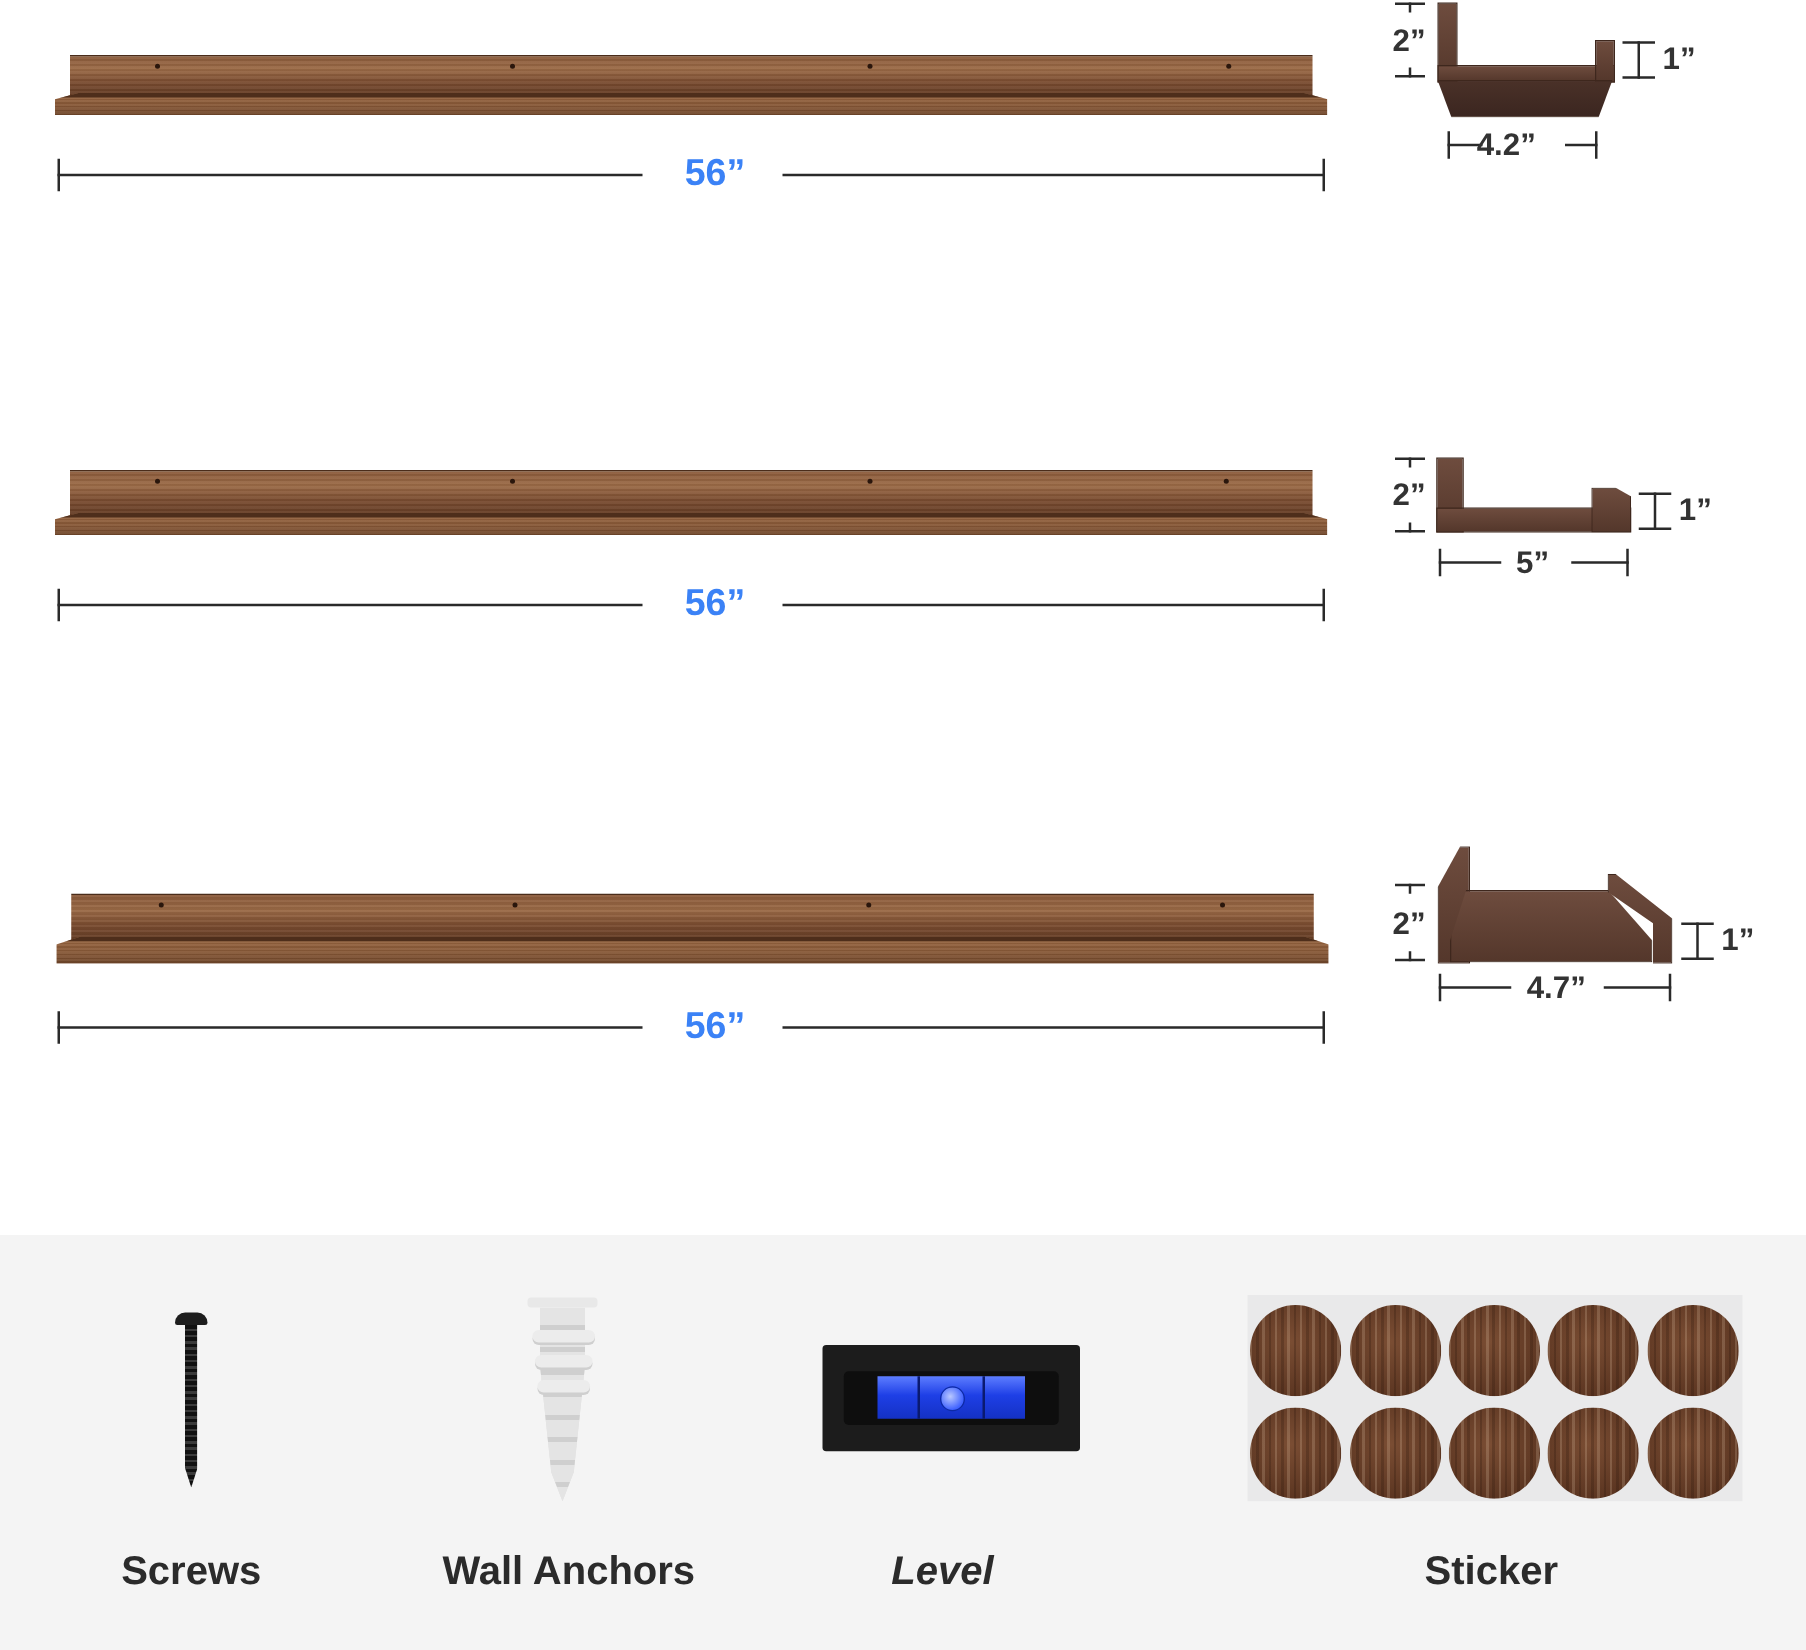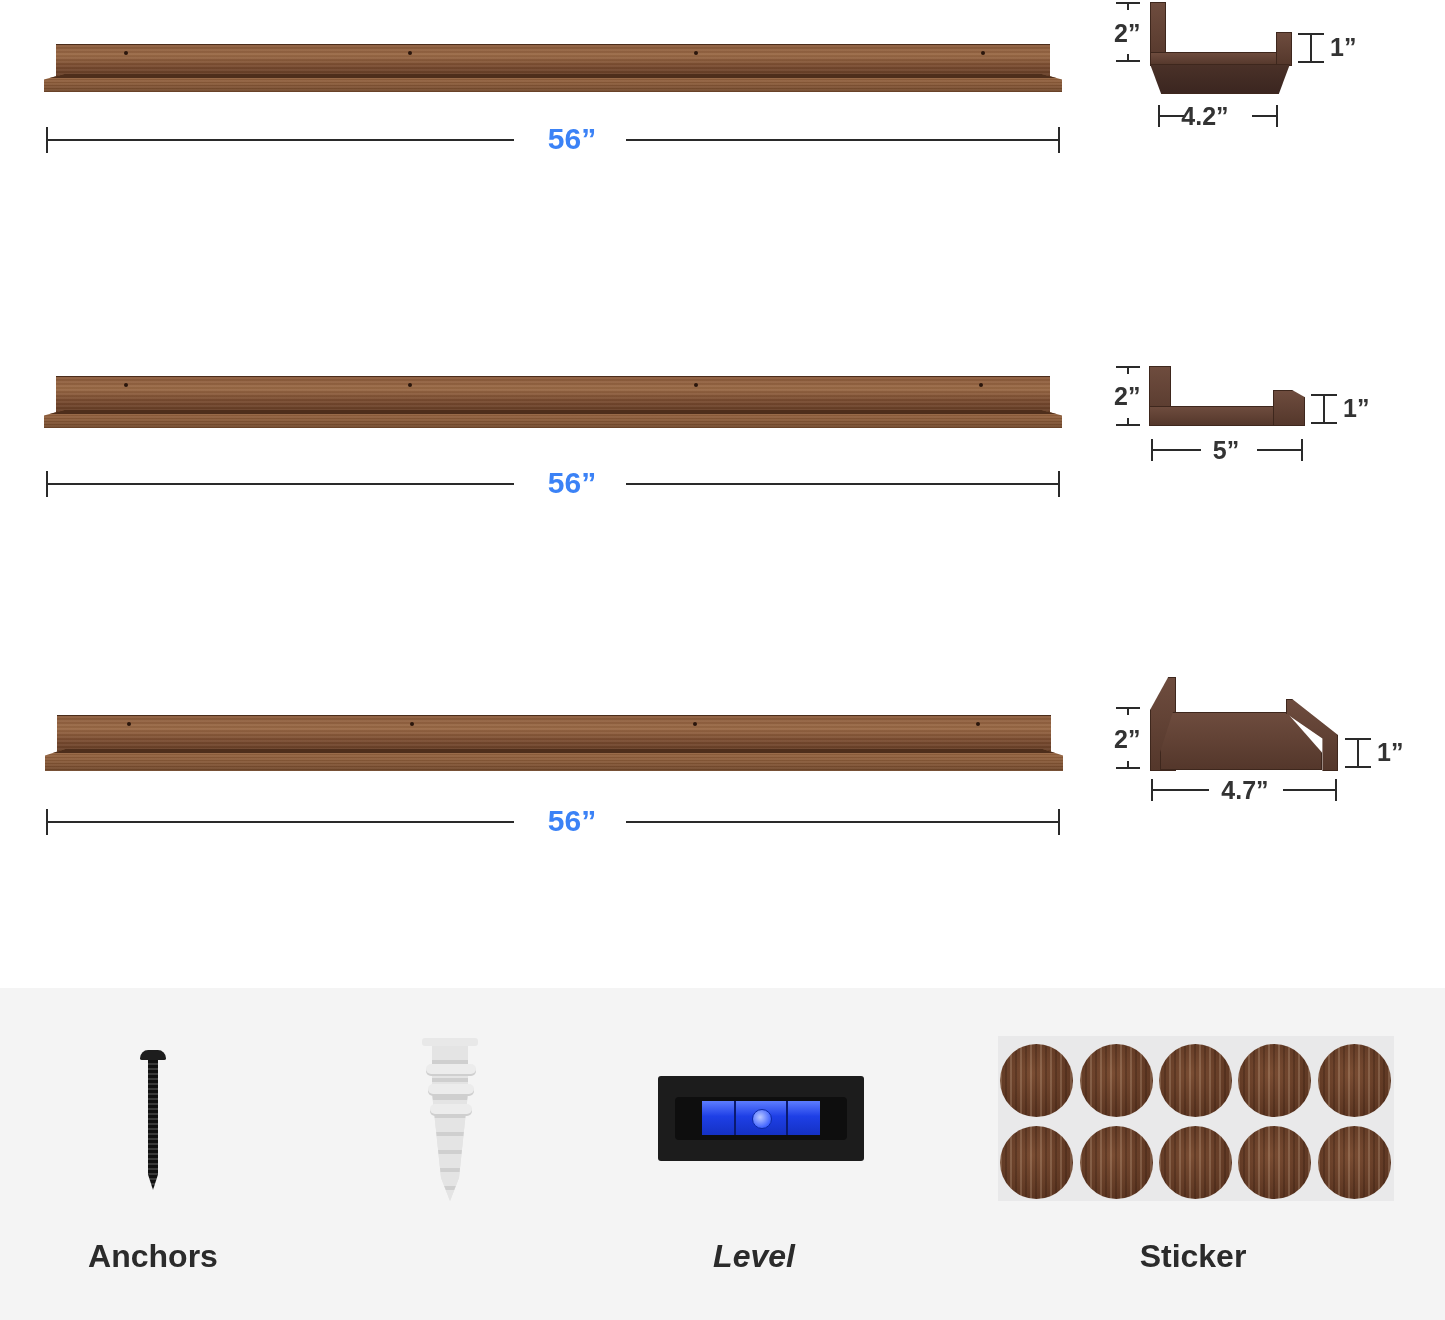--- a/index.html
+++ b/index.html
@@ -259,29 +259,30 @@
   <div class="line" style="left:132px; right:0;"></div>
   <div class="cap r"></div>
 </div>
 
 <div class="accessories">
 
   <div class="screw">
     <div class="head"></div>
     <div class="shaft"></div>
   </div>
-  <div class="acc-label" style="left:53px; width:200px;">Anchors</div>
+  <div class="acc-label" style="left:53px; width:200px;">Screws</div>
 
   <div class="anchor">
     <div class="flange"></div>
     <div class="body"></div>
     <div class="thread" style="top:26px; left:4px; width:50px;"></div>
     <div class="thread" style="top:46px; left:6px; width:46px;"></div>
     <div class="thread" style="top:66px; left:8px; width:42px;"></div>
   </div>
+  <div class="acc-label" style="left:330px; width:250px;">Wall Anchors</div>
 
   <div class="level">
     <div class="tube">
       <div class="vial">
         <div class="mark" style="left:32px;"></div>
         <div class="mark" style="left:84px;"></div>
         <div class="bubble"></div>
       </div>
     </div>
   </div>

